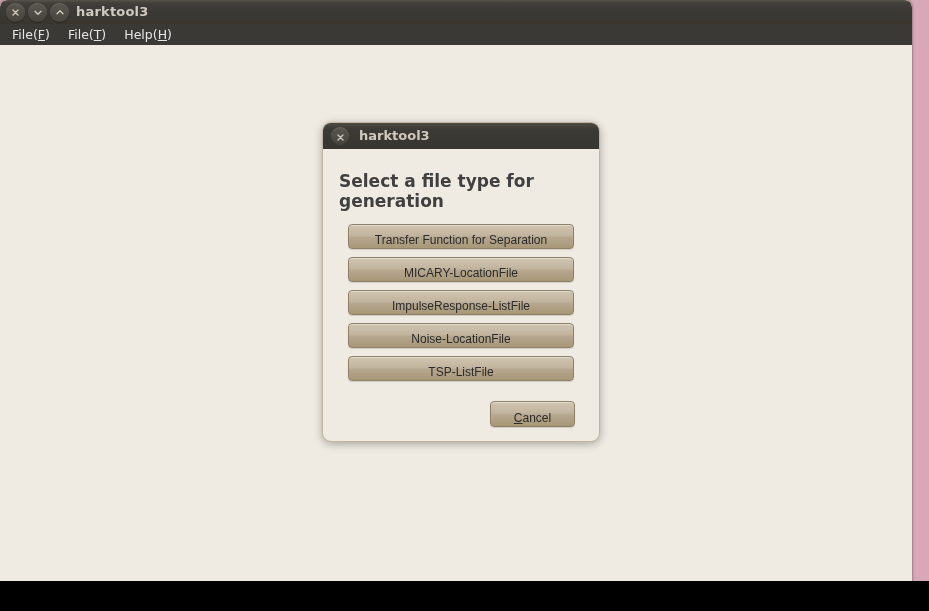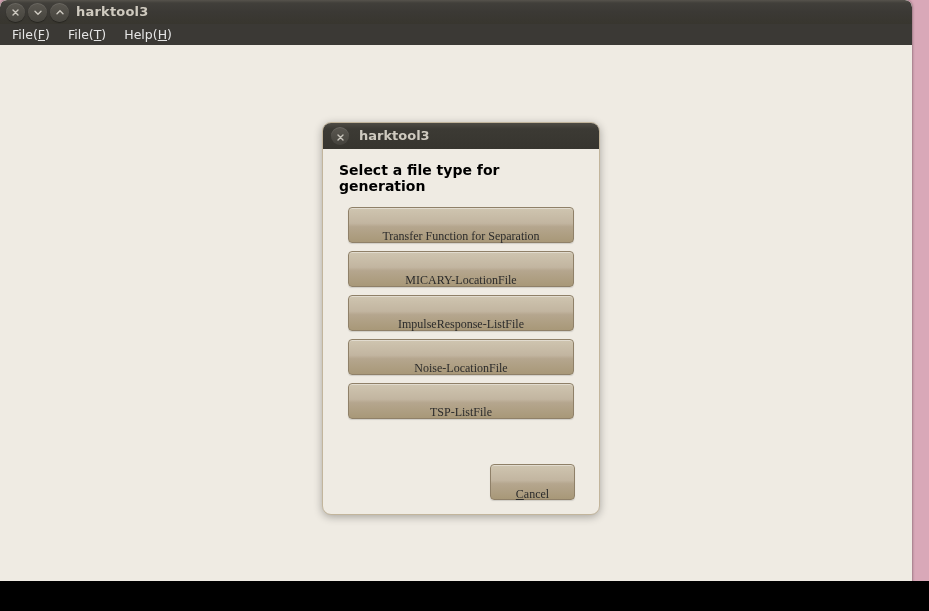--- a/index.html
+++ b/index.html
@@ -160,59 +160,58 @@
     line-height: 26px;
     font-size: 13px;
     font-weight: bold;
     color: #cfcabf;
   }
 
   #dialog-body {
     padding: 12px 14px 14px 14px;
   }
   #dialog-prompt {
-    font-size: 14px;
+    font-size: 17px;
     font-weight: bold;
-    color: #000000;
-    margin: 1px 0 13px 2px;
+    color: #404040;
+    margin: 10px 0 13px 2px;
   }
 
   .btn {
     display: block;
     box-sizing: border-box;
     background: linear-gradient(to bottom, #cfc5b0 0%, #c2b5a0 45%, #b5a68e 55%, #a89878 100%);
     border: 1px solid #8f8068;
     border-radius: 4px;
     color: #2b2b2b;
     font-size: 12px;
-    font-family: Liberation Serif, serif;
+    font-family: Liberation Sans, sans-serif;
     text-align: center;
     cursor: pointer;
     box-shadow: inset 0 1px 0 rgba(255,255,255,0.40), 0 1px 1px rgba(0,0,0,0.13);
-    padding: 17px;
+    padding: 4px;
   }
   .filetype-btn {
     width: 226px;
     height: 25px;
     line-height: 23px;
     margin: 0 auto 8px auto;
   }
   #button-list { margin-bottom: 0; }
 
   #dialog-footer {
     margin-top: 20px;
     display: flex;
     justify-content: flex-end;
     padding-right: 10px;
   }
   #cancel-button {
     width: 85px;
     height: 26px;
     line-height: 24px;
-    margin-top: 25px;
   }
   #cancel-button u { text-decoration: underline; }
 </style>
 </head>
 <body>
 
 <div id="desktop">
 
   <div id="app-window">
 

